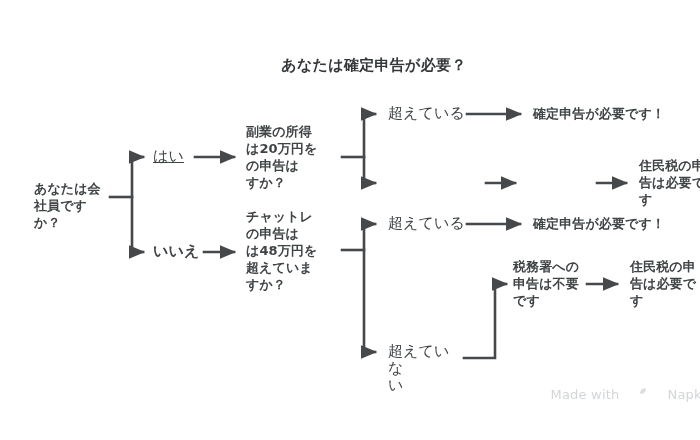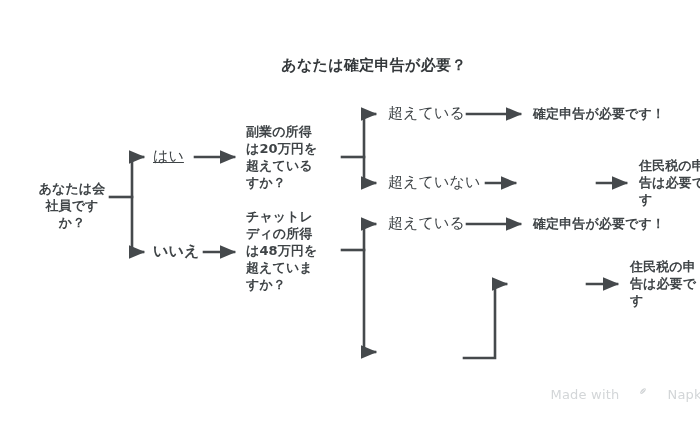--- a/index.html
+++ b/index.html
@@ -121,59 +121,63 @@
     <path class="wire" d="M340,352 L351,352" marker-end="url(#arw)"></path>
 
     <path class="wire" d="M443,224 L496,224" marker-end="url(#arw)"></path>
 
     <path class="wire" d="M440,358 L471,358 L471,284"></path>
     <path class="wire" d="M471,284 L482,284" marker-end="url(#arw)"></path>
 
     <path class="wire" d="M563,284 L593,284" marker-end="url(#arw)"></path>
   </svg>
 
-  <div class="node" style="left:10px; top:180px; width:76px;text-align:center;">あなたは会
+  <div class="node" style="left:10px; top:180px; width:76px;">あなたは会
 社員です
 か？</div>
 
   <div class="node" style="left:222px; top:123px; width:92px;">副業の所得
 は20万円を
-超えている
+の申告は
 すか？</div>
 
   <div class="node" style="left:222px; top:208px; width:96px;">チャットレ
-ディの所得
+の申告は
 は48万円を
 超えていま
 すか？</div>
 
   <div class="node" style="left:509px; top:114px; width:130px; white-space:nowrap; transform:translateY(-9px);">確定申告が必要です！</div>
 
 
   <div class="node" style="left:615px; top:157px; width:72px;">住民税の申
 告は必要で
 す</div>
 
   <div class="node" style="left:509px; top:224px; width:130px; white-space:nowrap; transform:translateY(-9px);">確定申告が必要です！</div>
 
+  <div class="node" style="left:489px; top:258px; width:76px;">税務署への
+申告は不要
+です</div>
 
   <div class="node" style="left:606px; top:258px; width:72px;">住民税の申
 告は必要で
 す</div>
 
   <div class="edge-label" style="left:129px; top:148px; width:44px;text-decoration:underline;">はい</div>
 
   <div class="edge-label" style="left:129px; top:243px; width:56px;font-weight:bold;">いいえ</div>
 
   <div class="edge-label" style="left:364px; top:105px; width:80px;">超えている</div>
 
-  <div class="edge-label" style="left:364px; top:174px; width:96px;">超えていない</div>
 
   <div class="edge-label" style="left:364px; top:215px; width:80px;">超えている</div>
 
+  <div class="edge-label" style="left:364px; top:343px; width:72px;">超えていな
+い</div>
 
   <div id="watermark">
     <span>Made with</span>
     <span class="leaf">
       <svg width="8" height="8" viewBox="0 0 10 10" aria-hidden="true">
         <path d="M1.2 8.8 C1.2 4.6 4.4 1.4 8.8 1.2 C8.6 5.6 5.4 8.8 1.2 8.8 Z" fill="#d3d6d8"></path>
         <path d="M1.2 8.8 L8.8 1.2" stroke="#ffffff" stroke-width="0.7" fill="none"></path>
       </svg>
     </span>
     <span>Napkin</span>

